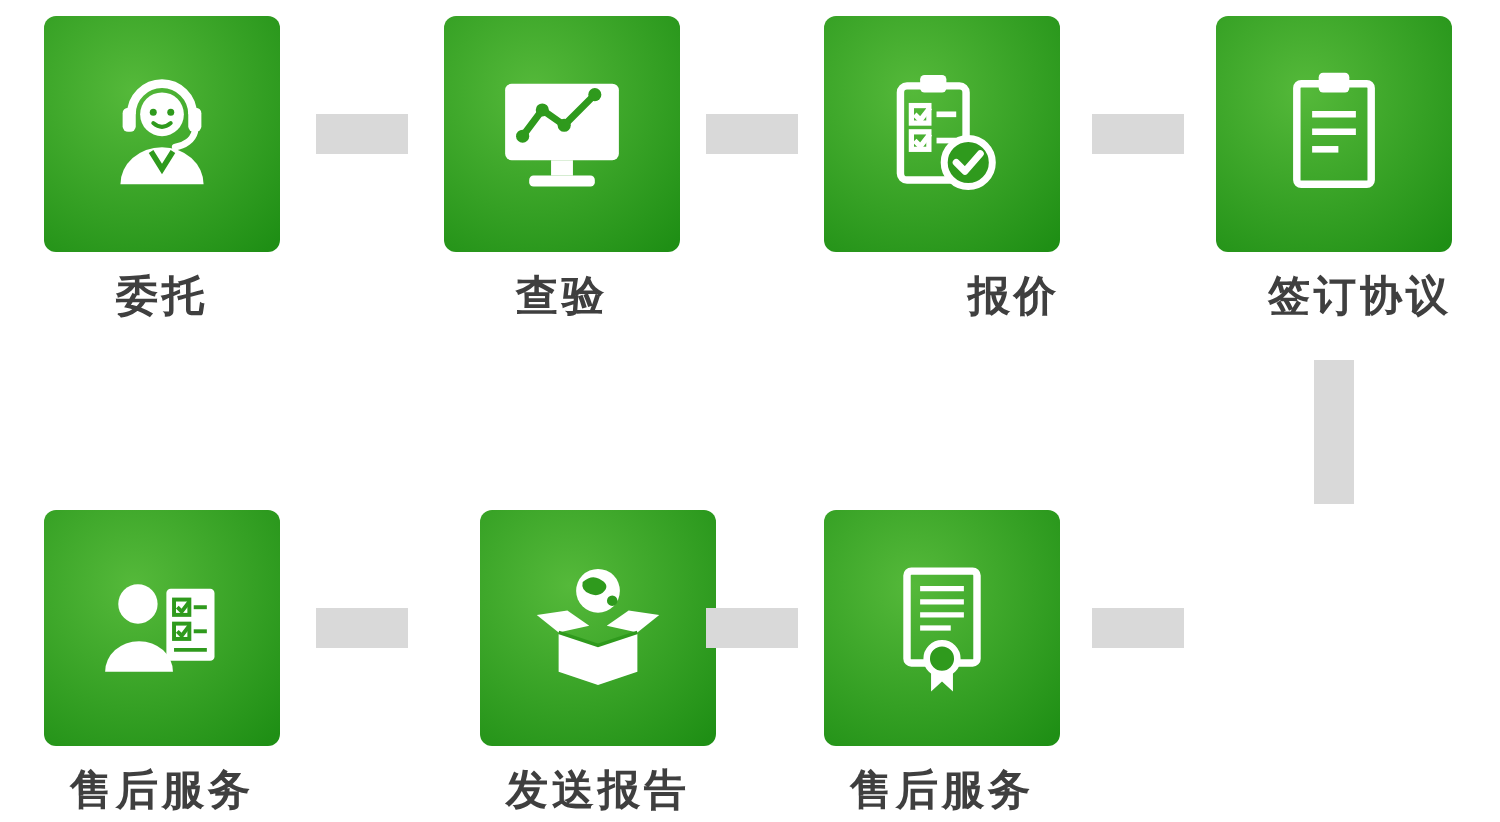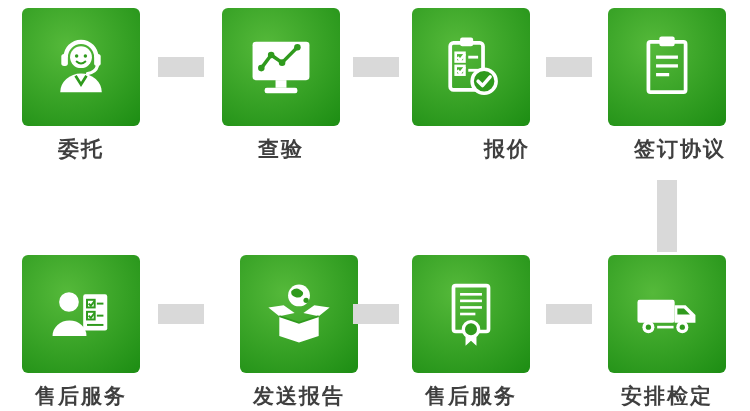--- a/index.html
+++ b/index.html
@@ -158,33 +158,18 @@
         <line x1="22" y1="20" x2="42" y2="20" stroke="#fff" stroke-width="2.4"></line>
         <line x1="22" y1="26" x2="42" y2="26" stroke="#fff" stroke-width="2.4"></line>
         <line x1="22" y1="32" x2="36" y2="32" stroke="#fff" stroke-width="2.4"></line>
         <path d="M27 51 L27 61 L32 56.5 L37 61 L37 51 Z" fill="#fff"></path>
         <circle cx="32" cy="46" r="7" fill="var(--icon-green)" stroke="#fff" stroke-width="3"></circle>
       </svg>
     </div>
     <div class="tile-label">售后服务</div>
   </div>
 
-  <div class="tile" style="left:608px;top:255px;">
-    <div class="tile-box">
-      <svg viewBox="0 0 64 64">
-        <rect x="5" y="19" width="34" height="21" rx="2" fill="#fff"></rect>
-        <path d="M39 24 h10 l9 9 v7 h-19 z" fill="#fff"></path>
-        <path d="M41.5 27 h6 l5.5 5.5 h-11.5 z" fill="var(--icon-green)"></path>
-        <circle cx="15" cy="44" r="5.5" fill="#fff"></circle>
-        <circle cx="15" cy="44" r="2.4" fill="var(--icon-green)"></circle>
-        <circle cx="46" cy="44" r="5.5" fill="#fff"></circle>
-        <circle cx="46" cy="44" r="2.4" fill="var(--icon-green)"></circle>
-        <line x1="23" y1="44" x2="38" y2="44" stroke="#fff" stroke-width="2.4"></line>
-      </svg>
-    </div>
-    <div class="tile-label">安排检定</div>
-  </div>
 
   <div class="connector h" style="left:158px;top:304px;"></div>
   <div class="connector h" style="left:353px;top:304px;"></div>
   <div class="connector h" style="left:546px;top:304px;"></div>
 
 </div>
 
 </body></html>

